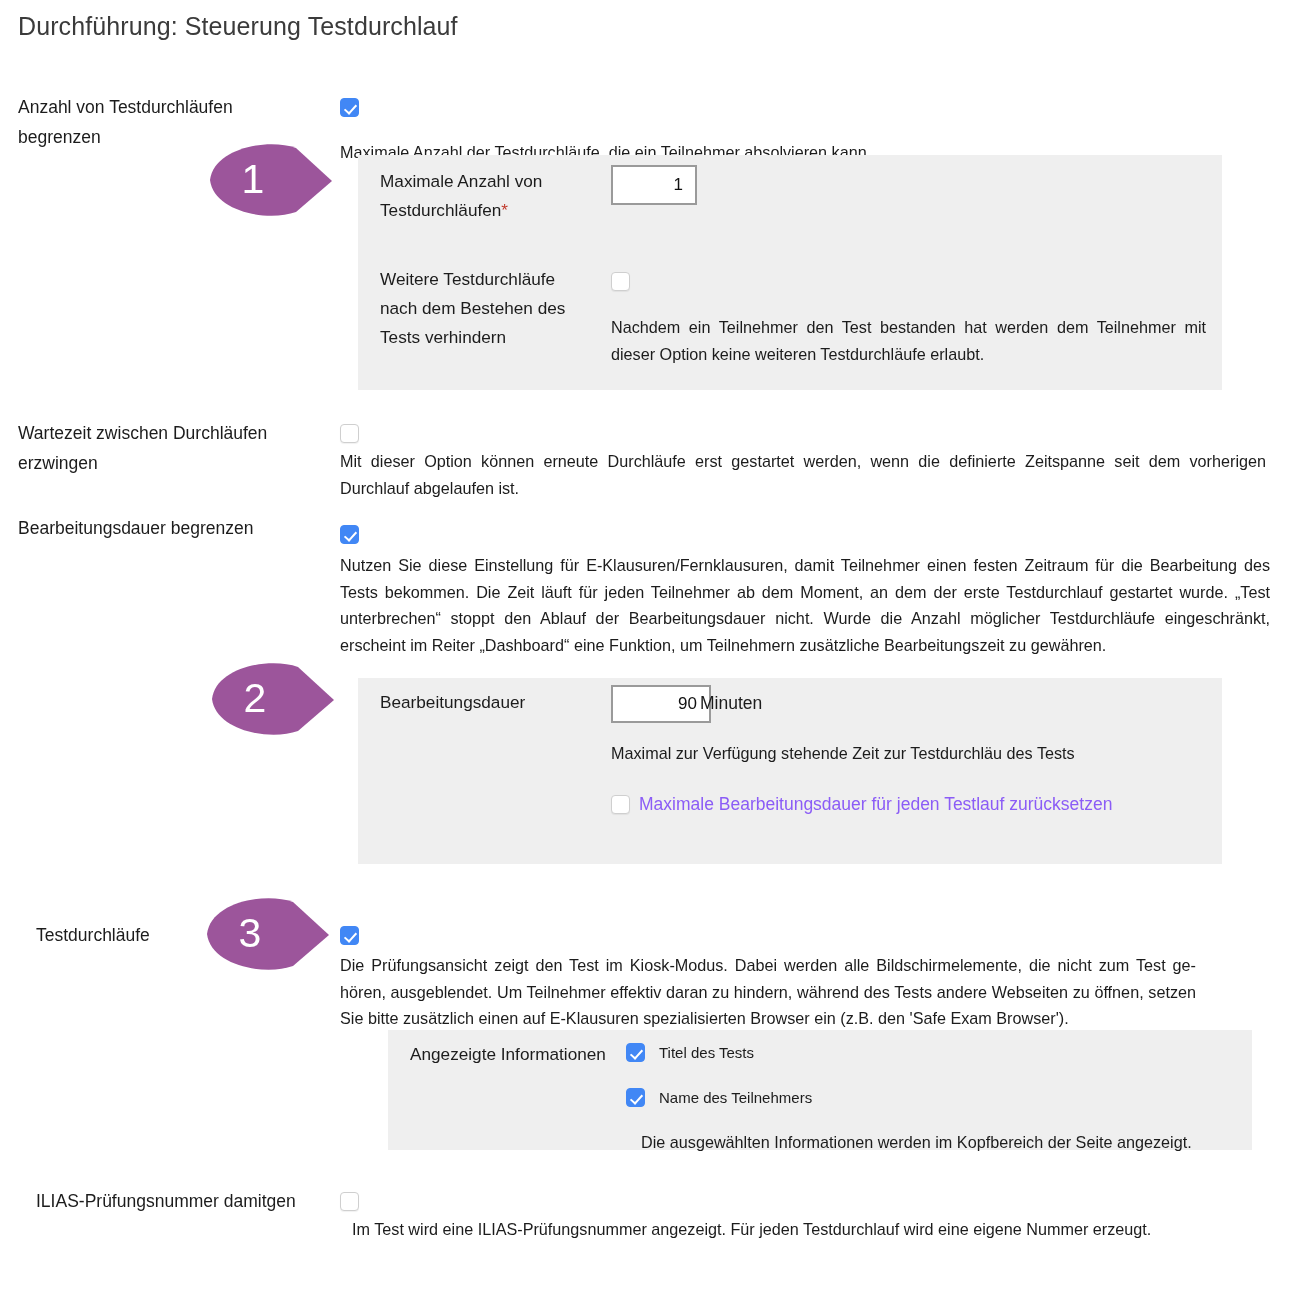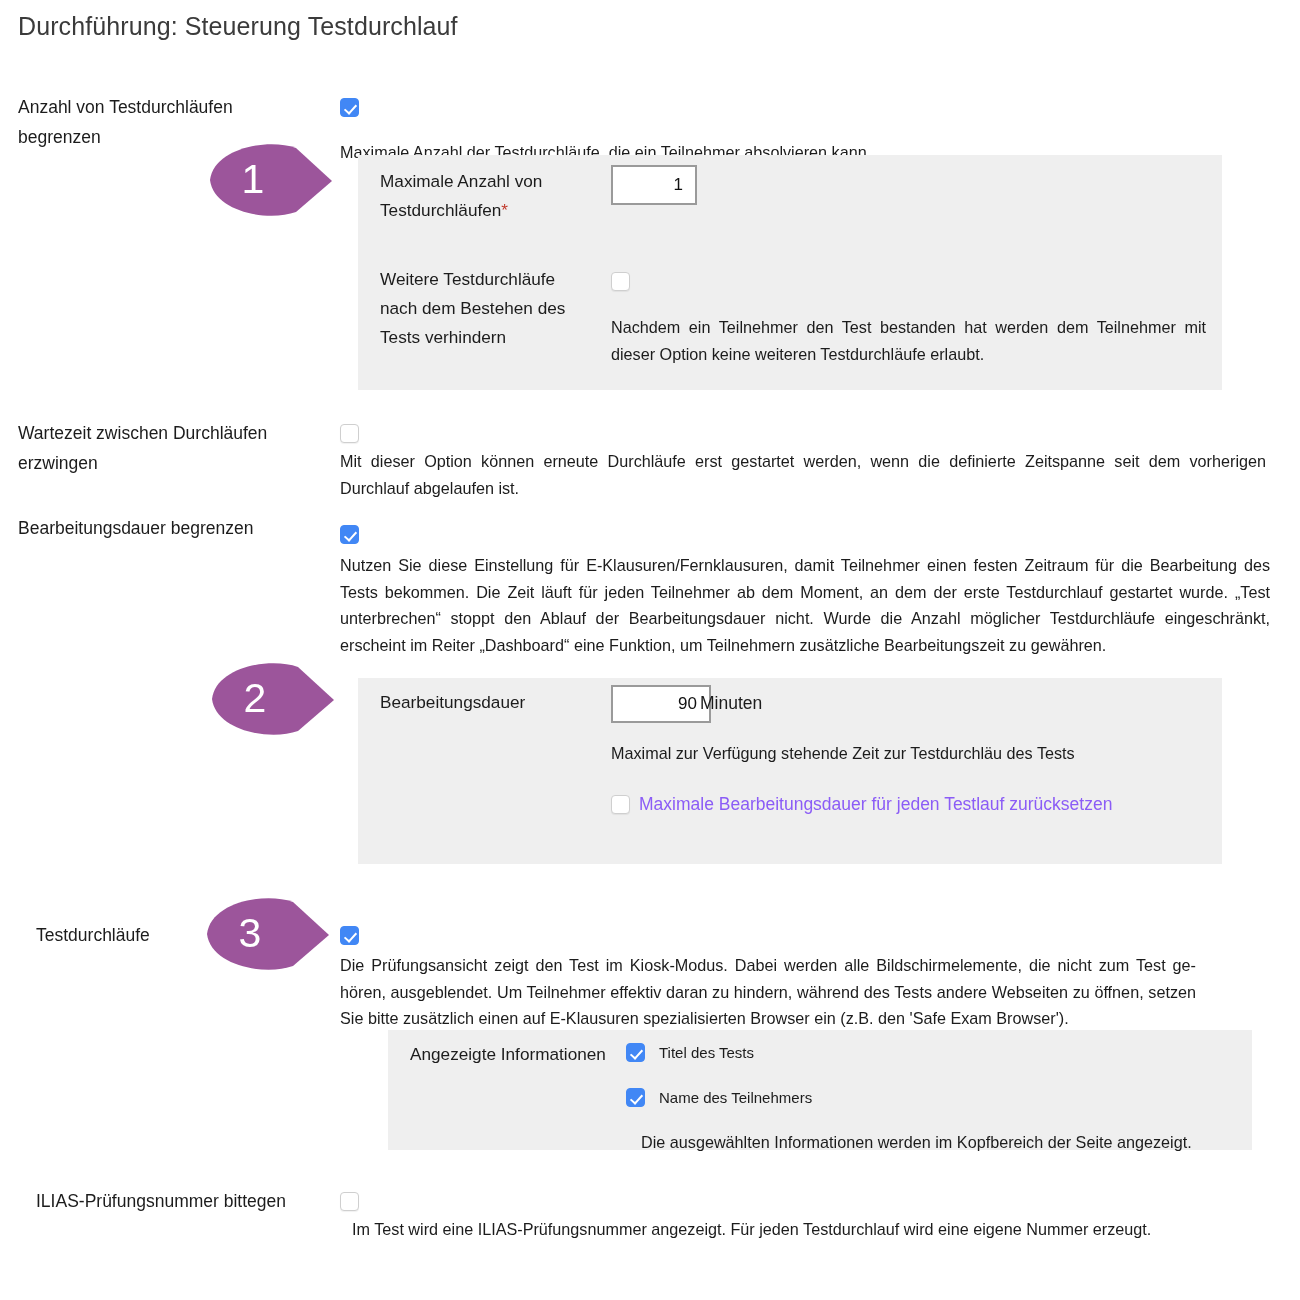--- a/index.html
+++ b/index.html
@@ -249,20 +249,20 @@
   </div>
 
   <div class="marker" style="left:205px; top:898px;">
     <svg viewBox="0 0 126 72" xmlns="http://www.w3.org/2000/svg" aria-hidden="true">
       <path d="M 88 4 C 60 -6 6 4 2 36 C 6 68 60 78 88 68 L 124 37 Z" fill="#9c559b"></path>
     </svg>
     <div class="mnum">3</div>
   </div>
 
   <div class="row" style="top:1186px;">
-    <div class="row-label indent">ILIAS-Prüfungsnummer bitte­gen</div>
+    <div class="row-label indent">ILIAS-Prüfungsnummer damit­gen</div>
     <div class="row-body">
       <span class="cb cb-standalone" style="left:0; top:6px;"></span>
       <div class="desc nojust" style="position:absolute; left:0; top:30px; width:900px;margin-left:12px;">Im Test wird eine ILIAS-Prüfungsnummer angezeigt. Für jeden Testdurchlauf wird eine eigene Nummer erzeugt.</div>
     </div>
   </div>
 
 </div>
 
 </body></html>

